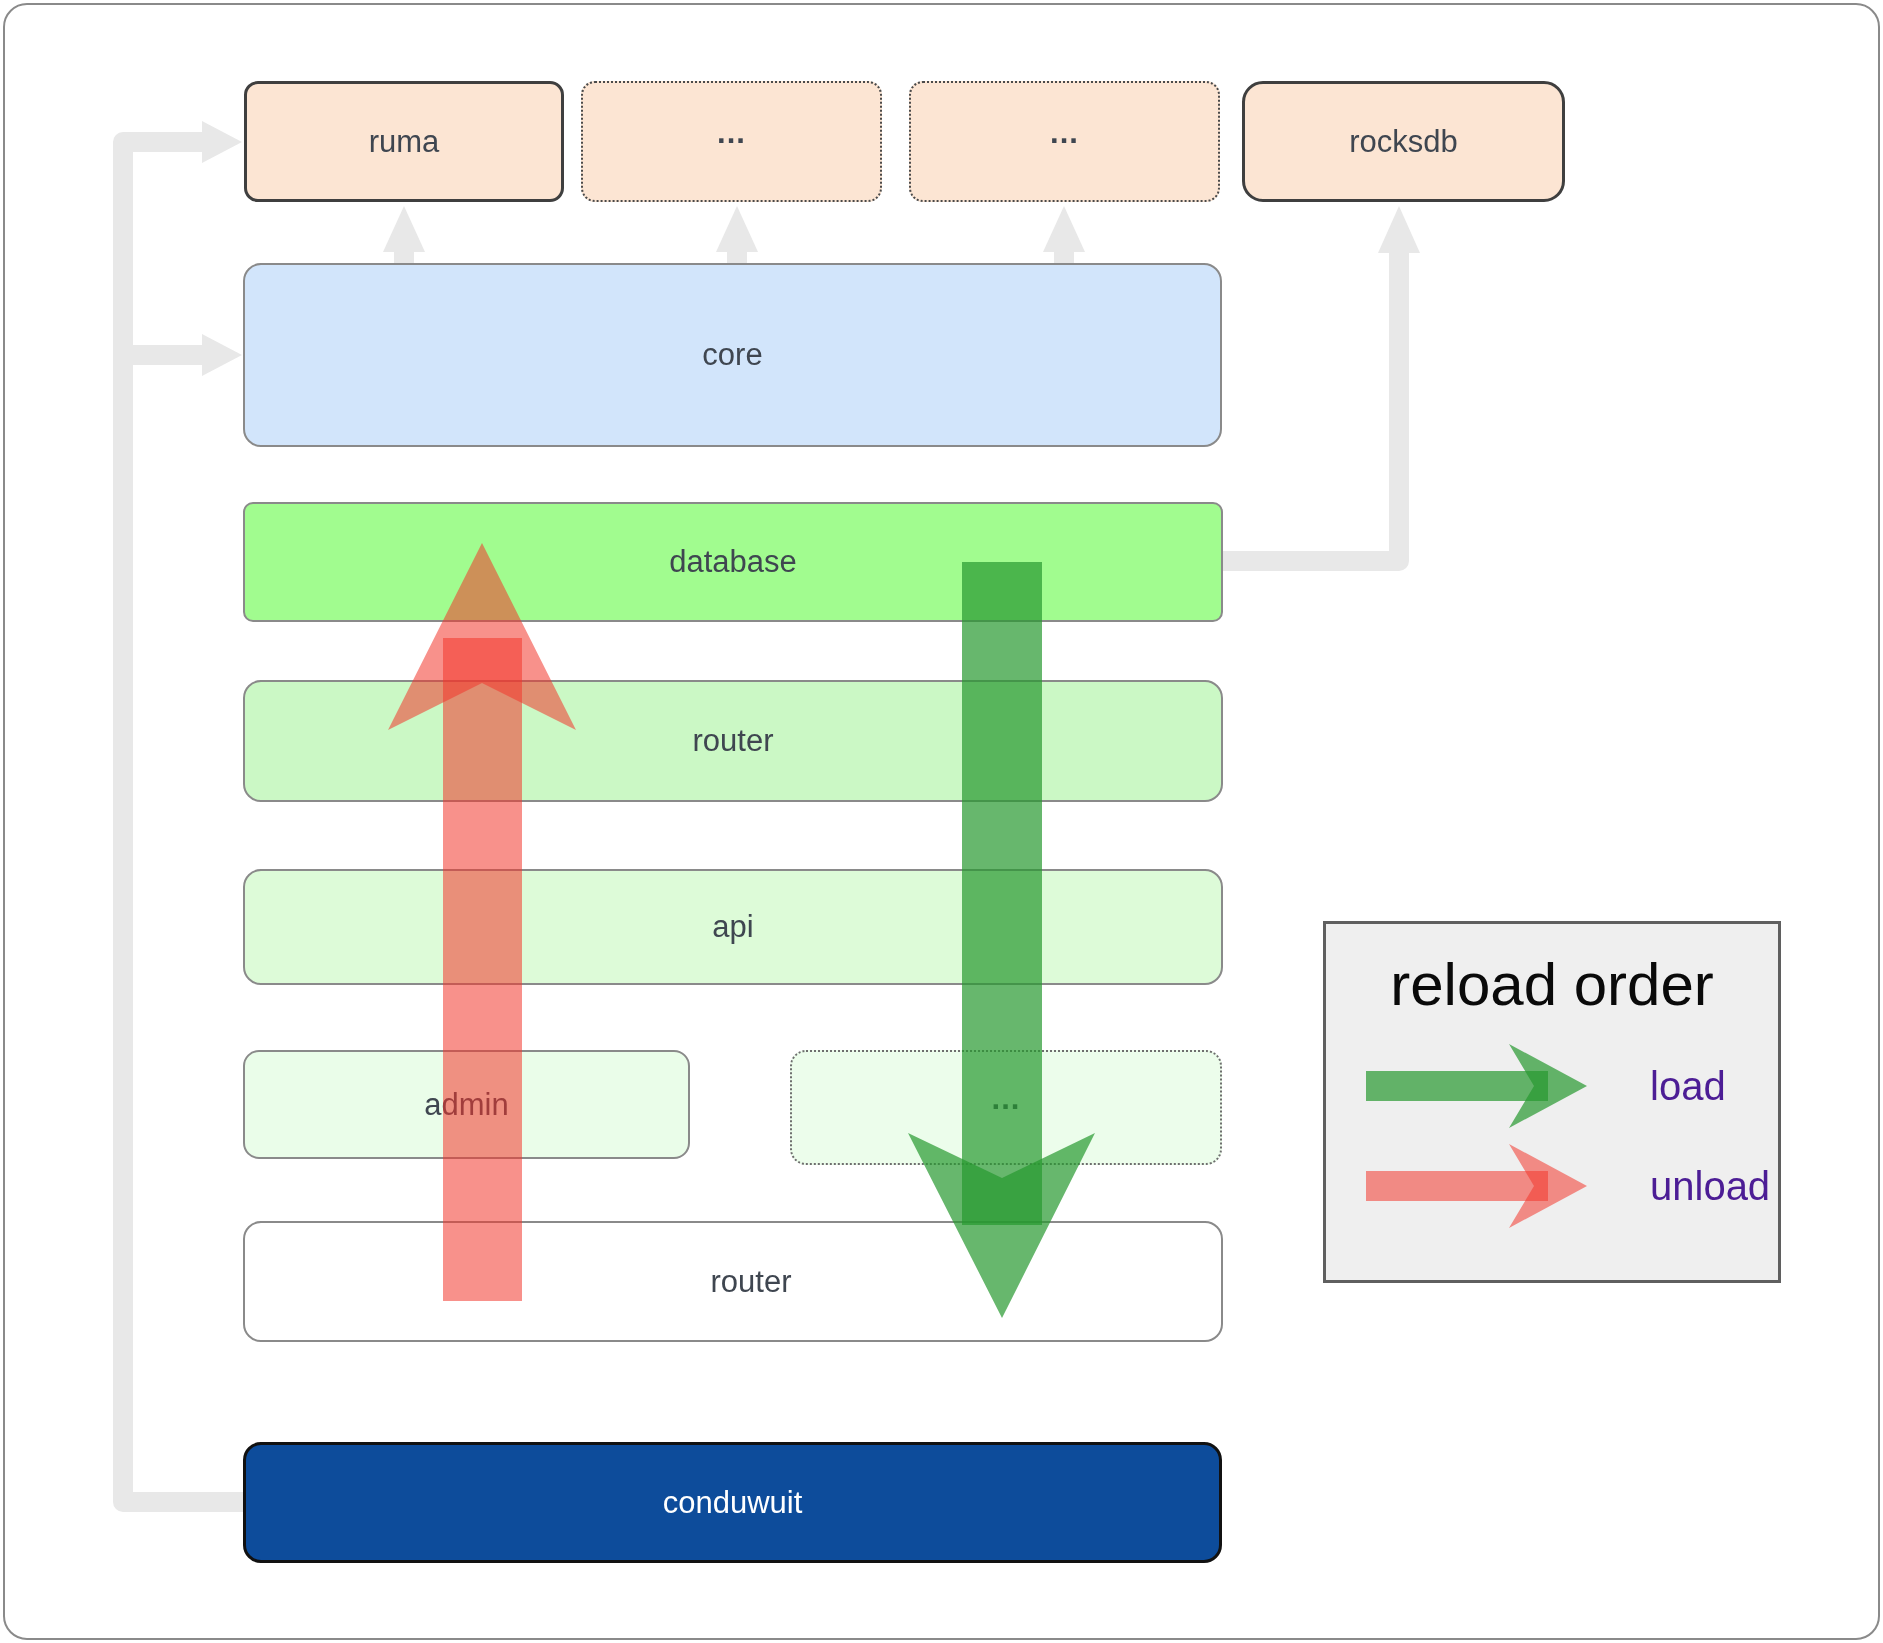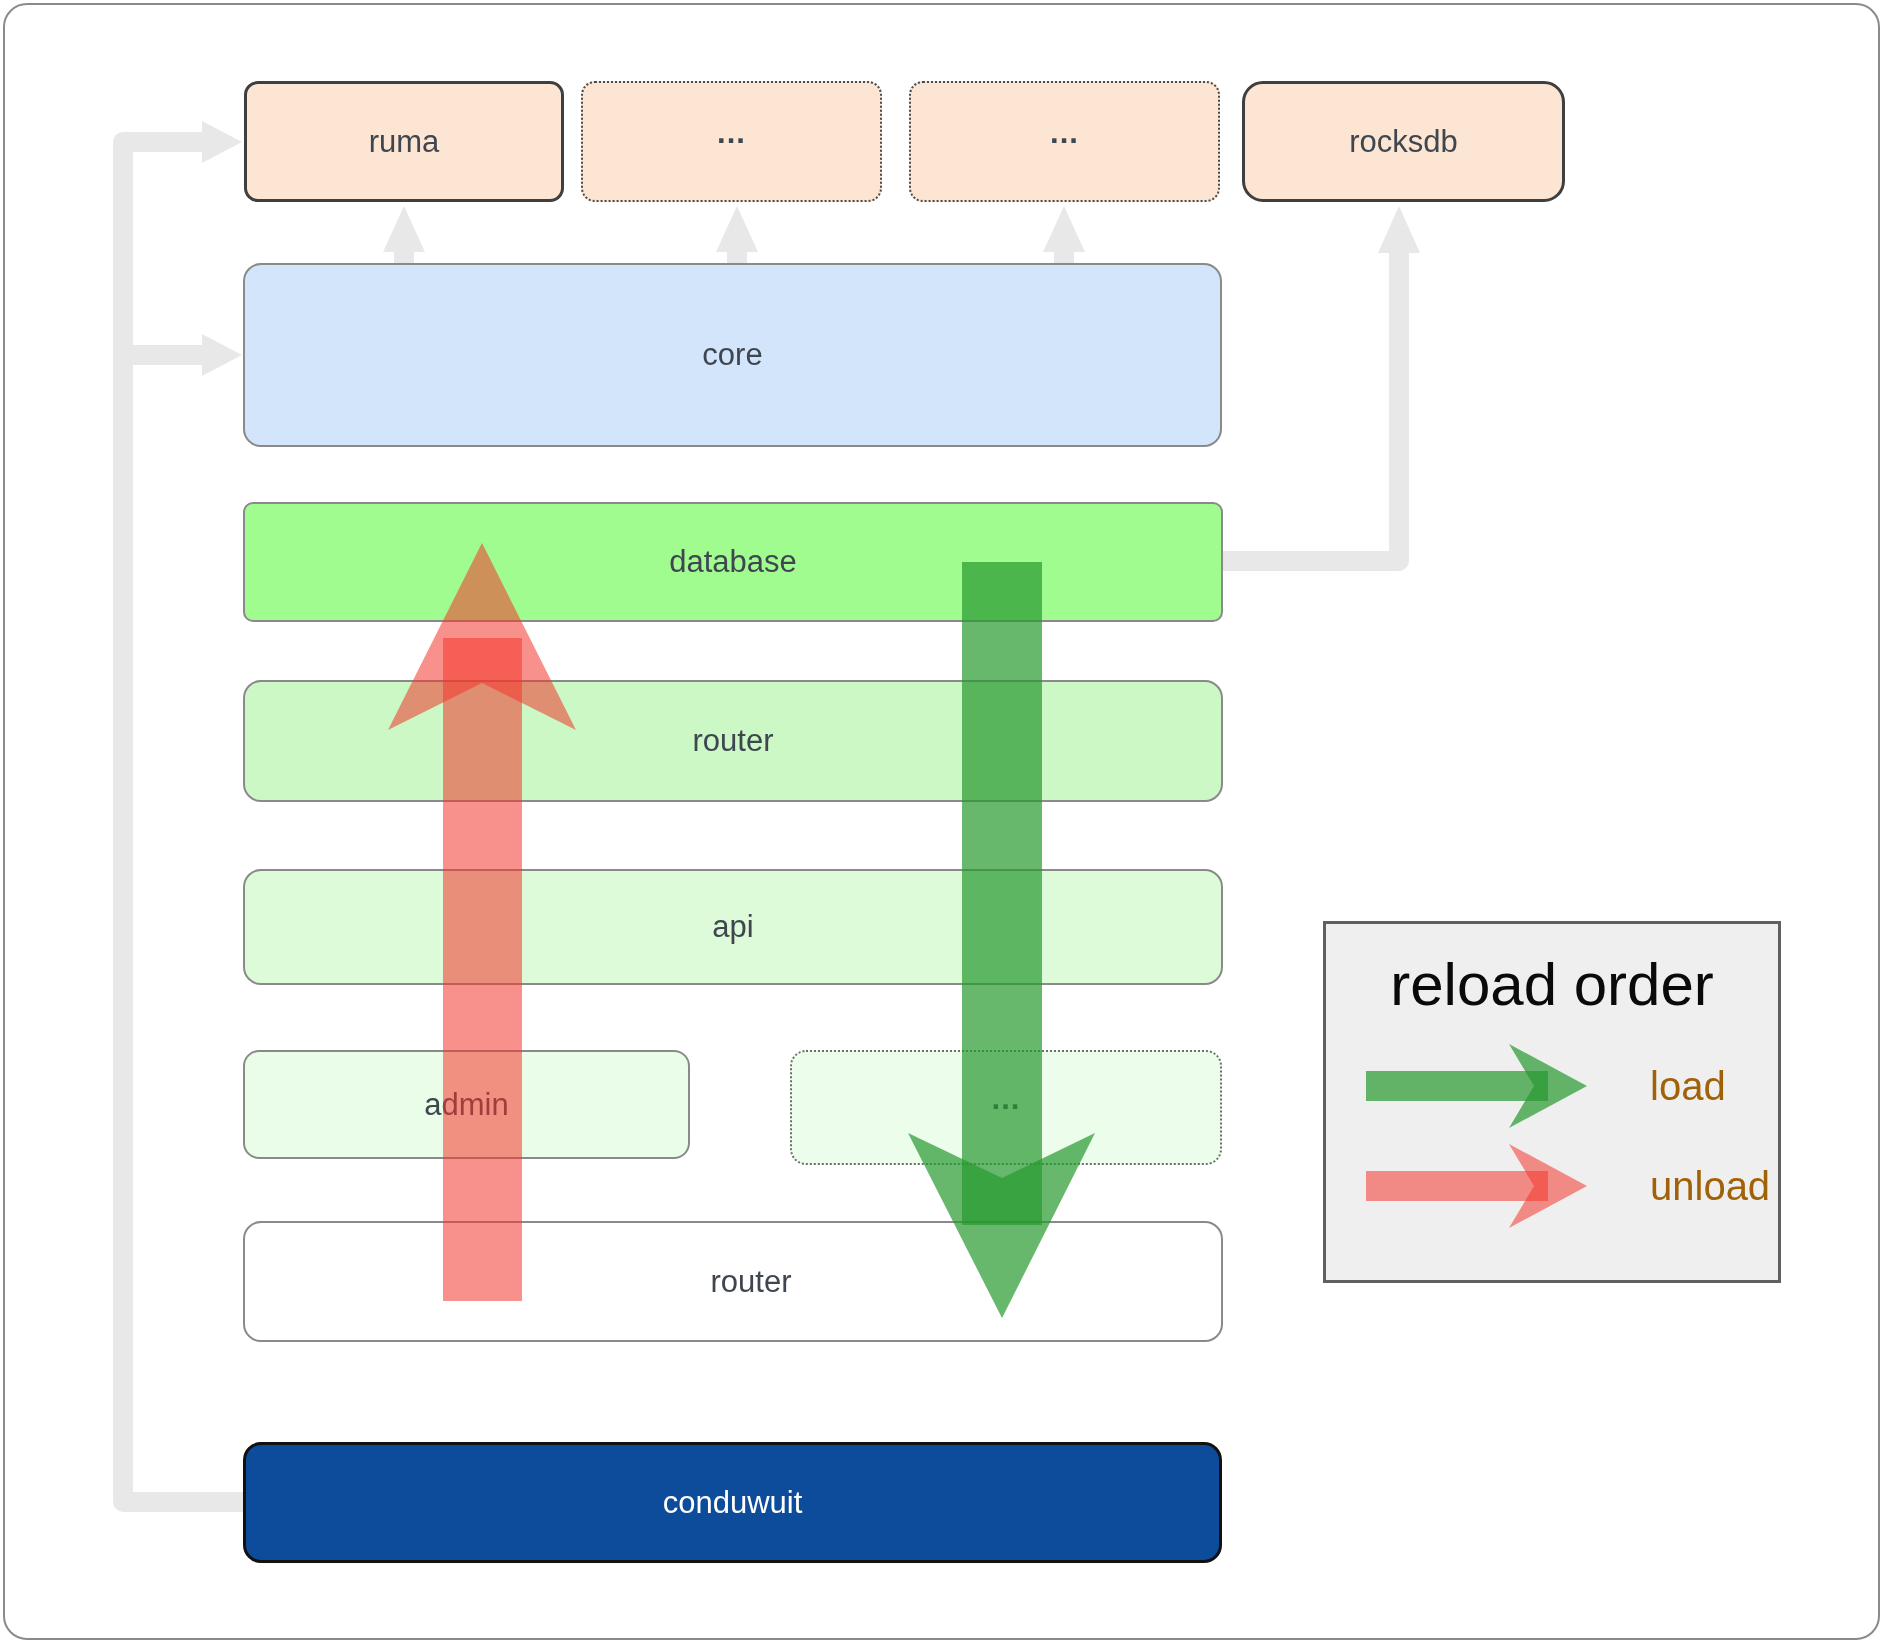--- a/index.html
+++ b/index.html
@@ -43,21 +43,21 @@
     z-index:2;
   }
   .legend-title{
     position:absolute;left:0;top:26px;width:100%;
     text-align:center;font-size:60px;color:#0a0a0a;
   }
   .legend-row{position:absolute;left:40px;display:flex;align-items:center;}
   .legend-row.row0{top:117px;}
   .legend-row.row1{top:217px;}
   .legend-row svg{display:block;}
-  .legend-label{font-size:40px;color:#a16207;margin-left:44px;}
+  .legend-label{font-size:40px;color:#4c1d95;margin-left:44px;}
 </style>
 </head>
 <body>
 
 <div class="canvas">
 
   <div class="frame"></div>
 
   <svg class="layer connectors" width="1883" height="1643" viewBox="0 0 1883 1643">
     <g fill="none" stroke="#e8e8e8" stroke-width="20" stroke-linejoin="round">

